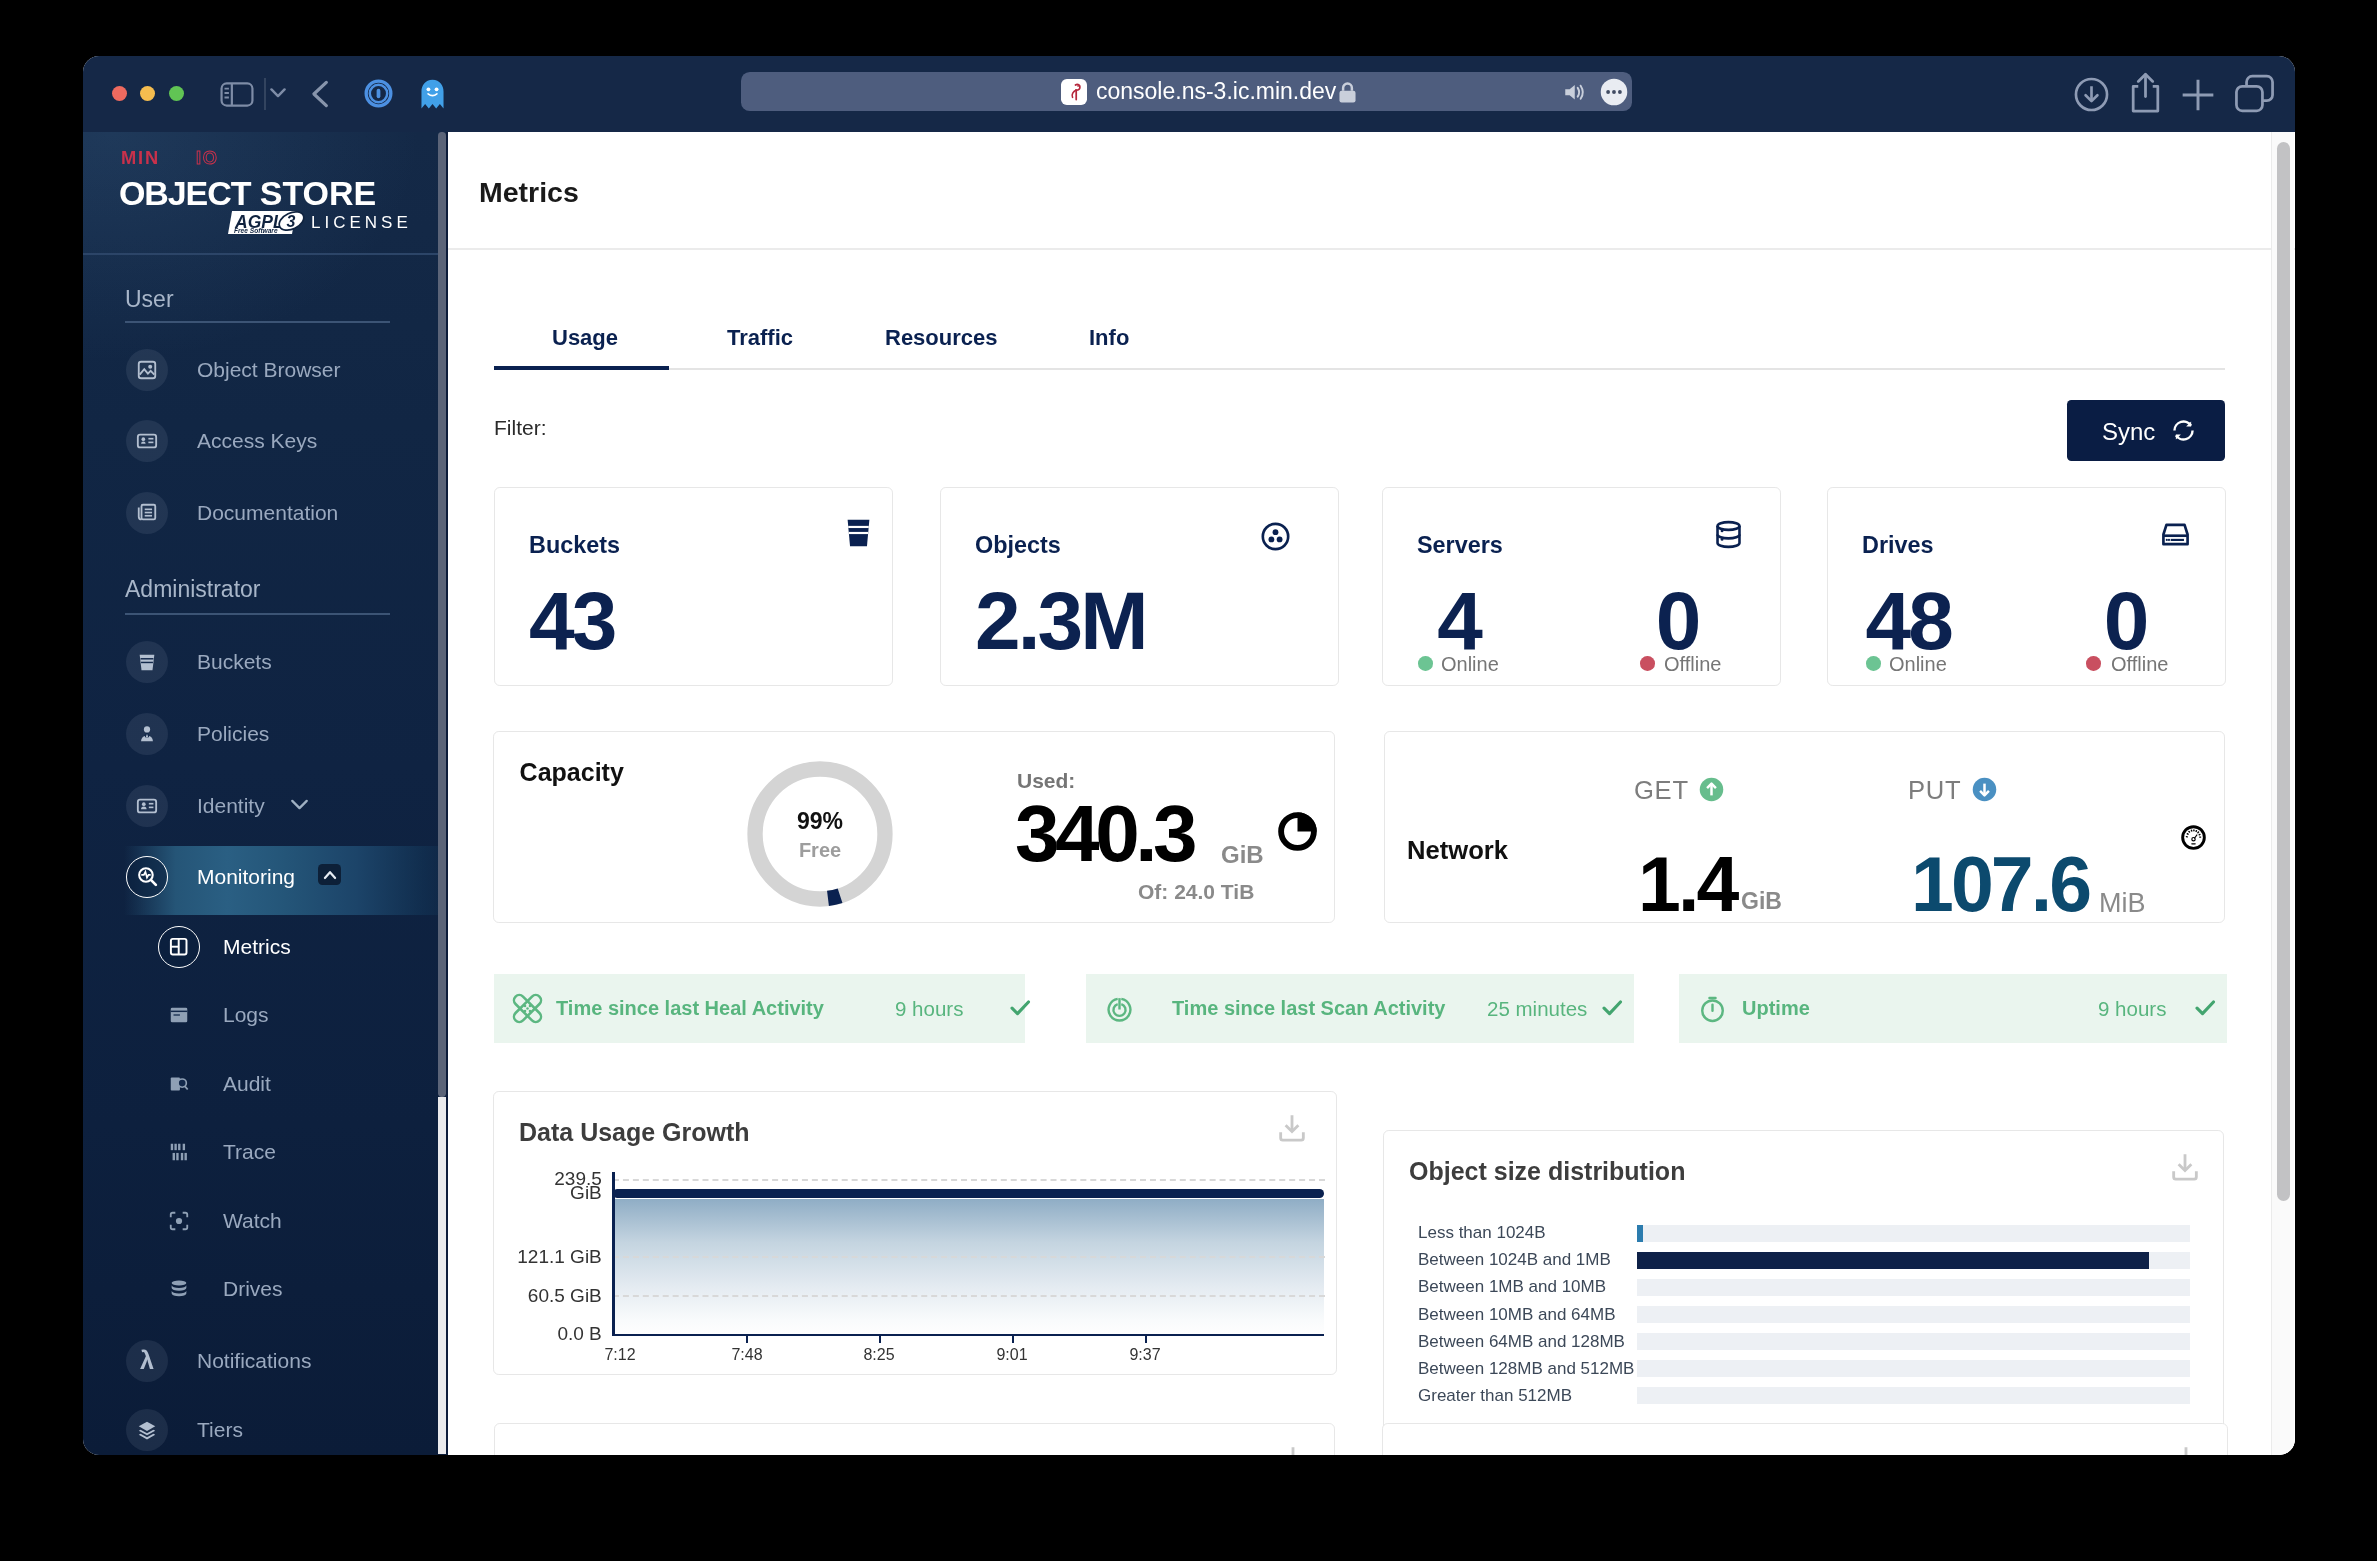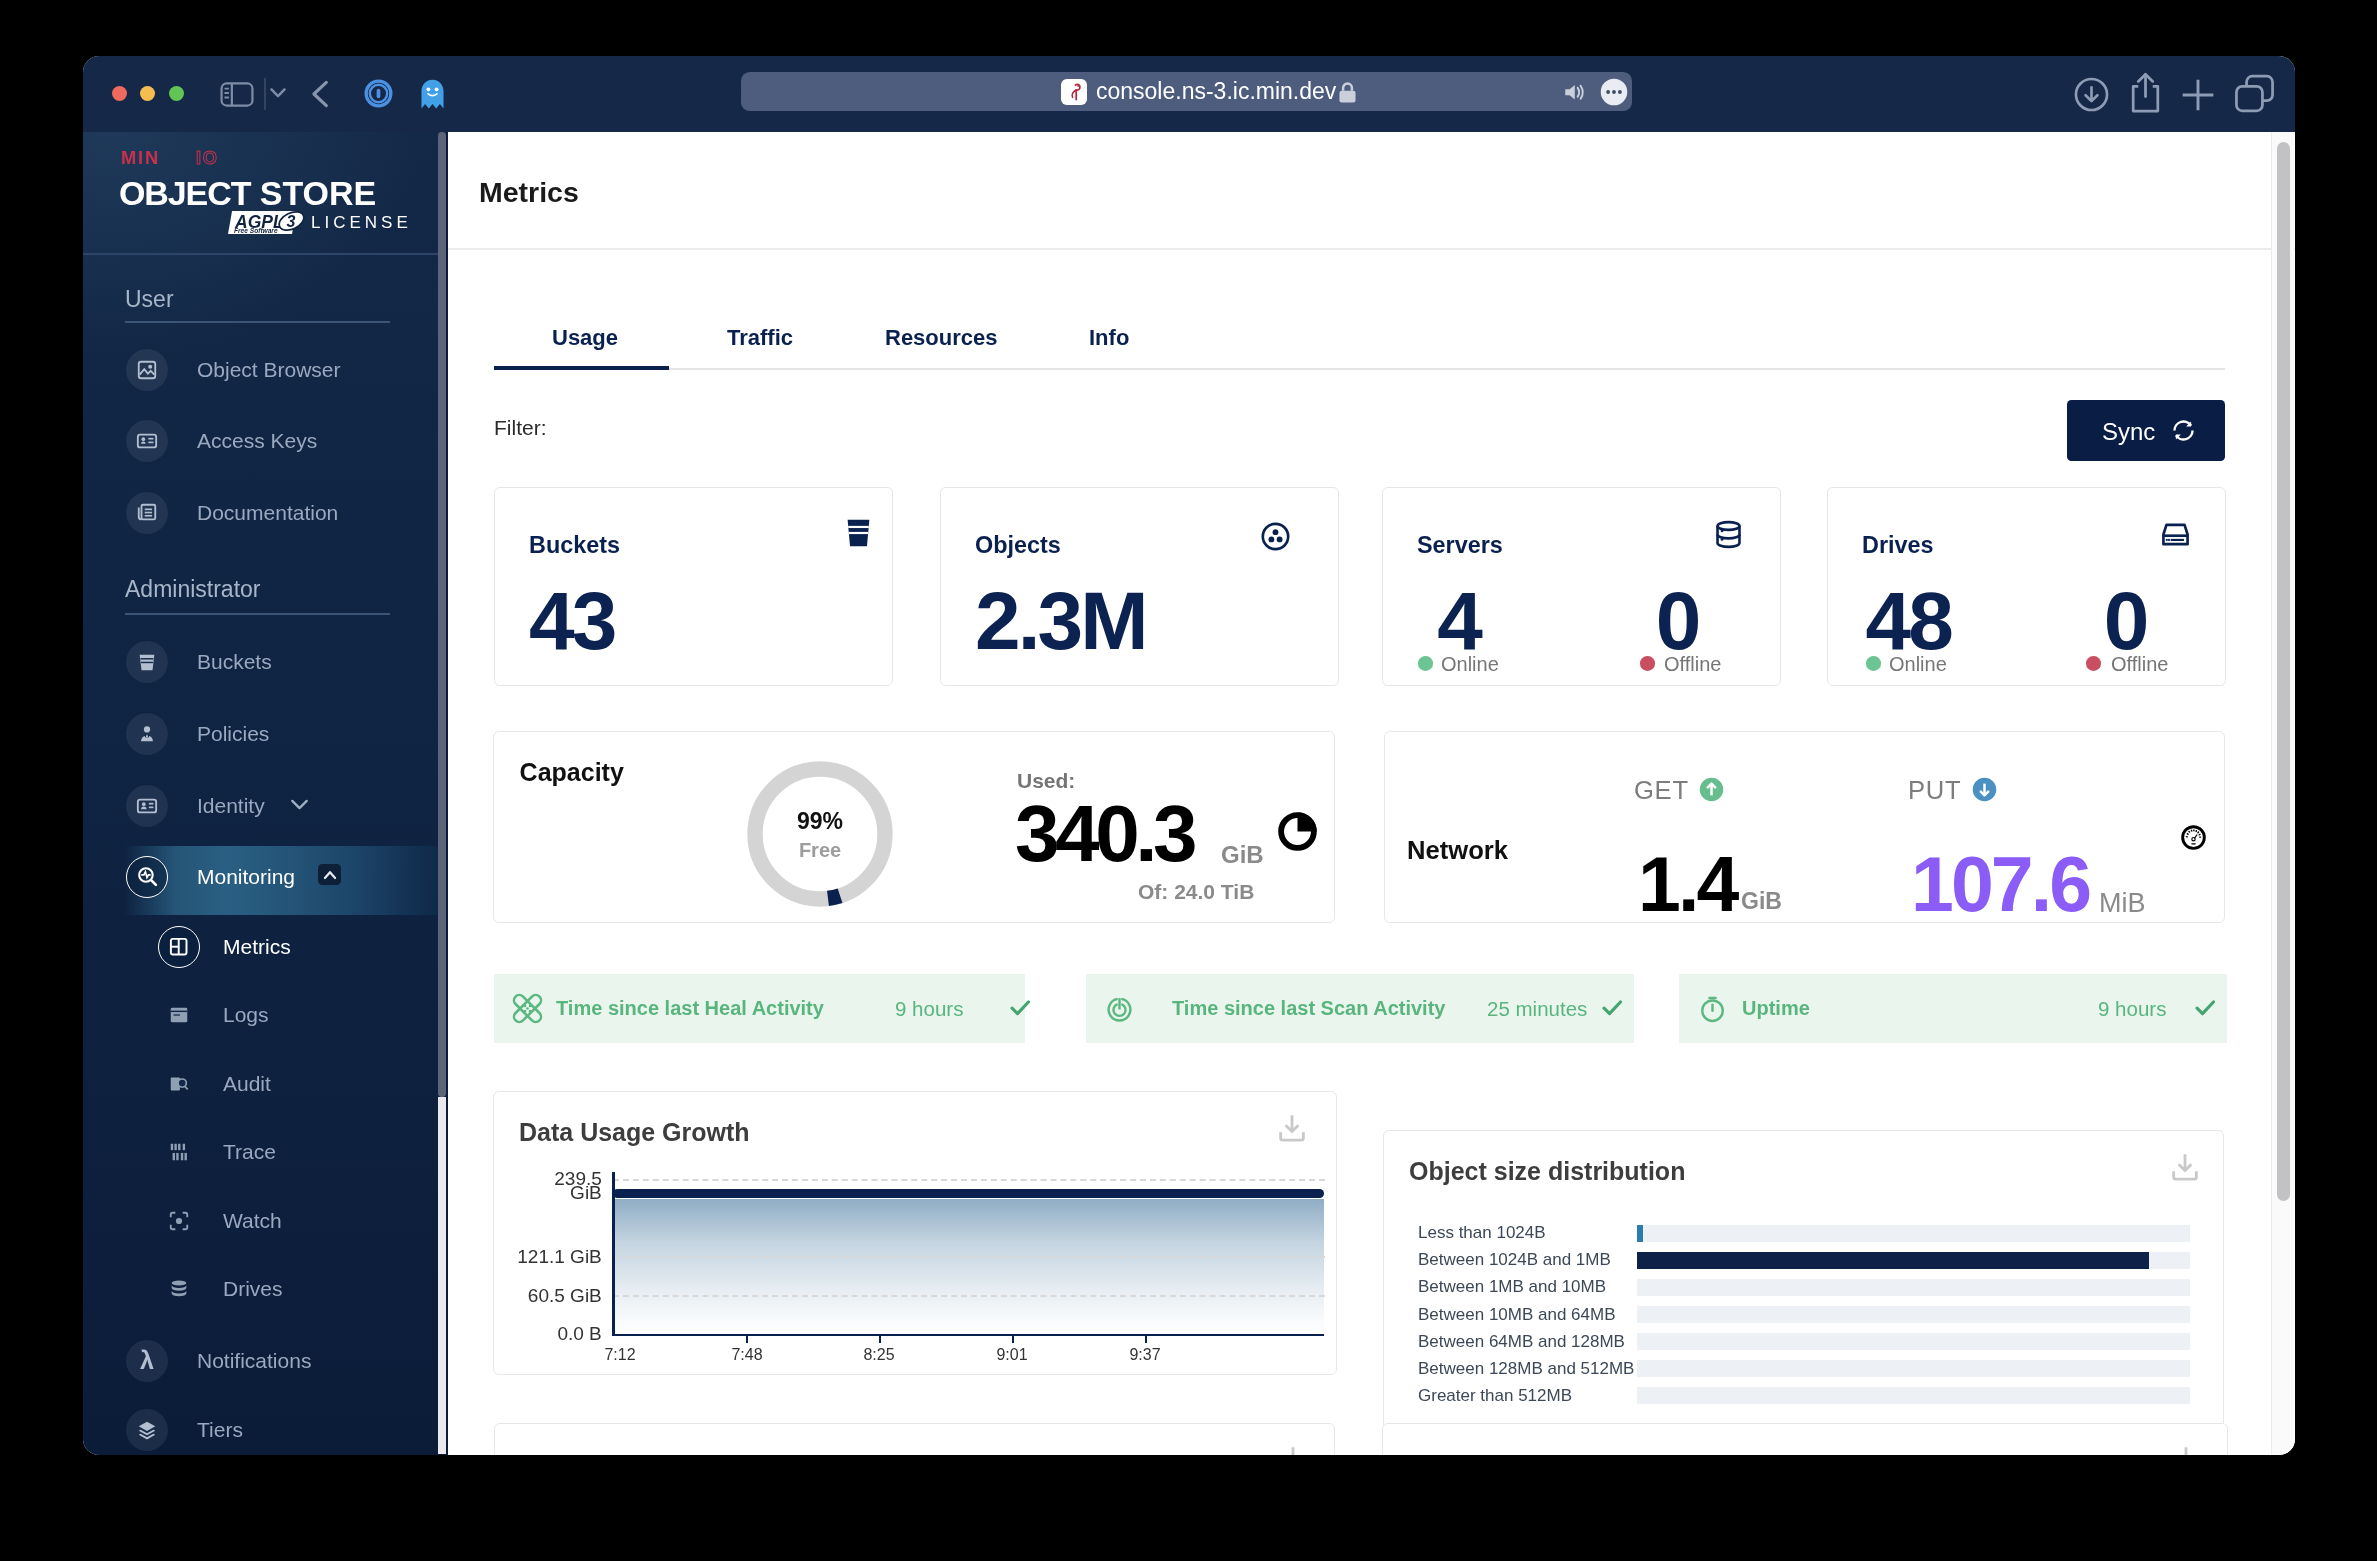--- a/index.html
+++ b/index.html
@@ -412,21 +412,21 @@
           <polyline points="11,15 17,9 23,15" fill="none" stroke="#fff" stroke-width="3.4" stroke-linejoin="round"></polyline>
         </svg>
       <div class="abs" style="left:253px;top:116px;font-size:77px;font-weight:bold;color:#000;letter-spacing:-2.9px;line-height:73px;">1.4</div>
       <div class="abs" style="left:356px;top:156px;font-size:23px;font-weight:bold;color:#8a8a8a;">GiB</div>
       <div class="abs" style="left:523px;top:44px;font-size:25.6px;color:#7d7d7d;letter-spacing:0.7px;">PUT</div>
       <svg class="abs" style="left:587px;top:45px;" width="25" height="25" viewBox="0 0 34 34">
           <circle cx="17" cy="17" r="16" fill="#4a90c2"></circle>
           <line x1="17" y1="9" x2="17" y2="24" stroke="#fff" stroke-width="3.4"></line>
           <polyline points="11,19 17,25 23,19" fill="none" stroke="#fff" stroke-width="3.4" stroke-linejoin="round"></polyline>
         </svg>
-      <div class="abs" style="left:526px;top:116px;font-size:77px;font-weight:bold;color:#8b5cf6;letter-spacing:-2.9px;line-height:73px;">107.6</div>
+      <div class="abs" style="left:526px;top:116px;font-size:77px;font-weight:bold;color:#0c4a6e;letter-spacing:-2.9px;line-height:73px;">107.6</div>
       <div class="abs" style="left:714px;top:156px;font-size:27px;font-weight:normal;color:#8a8a8a;">MiB</div>
       <svg class="abs" style="left:796px;top:93px;" width="25" height="25" viewBox="0 0 60 60">
         <circle cx="30" cy="30" r="26" fill="none" stroke="#000" stroke-width="7"></circle>
         <g stroke="#000" stroke-width="3.4" stroke-linecap="round">
             <line x1="13" y1="28" x2="15" y2="28.5"></line>
             <line x1="15" y1="21" x2="17" y2="22"></line>
             <line x1="19" y1="15.5" x2="20.5" y2="17"></line>
             <line x1="25" y1="12.5" x2="25.8" y2="14.5"></line>
             <line x1="31" y1="12" x2="31" y2="14"></line>
             <line x1="37" y1="13.5" x2="36.2" y2="15.5"></line>

